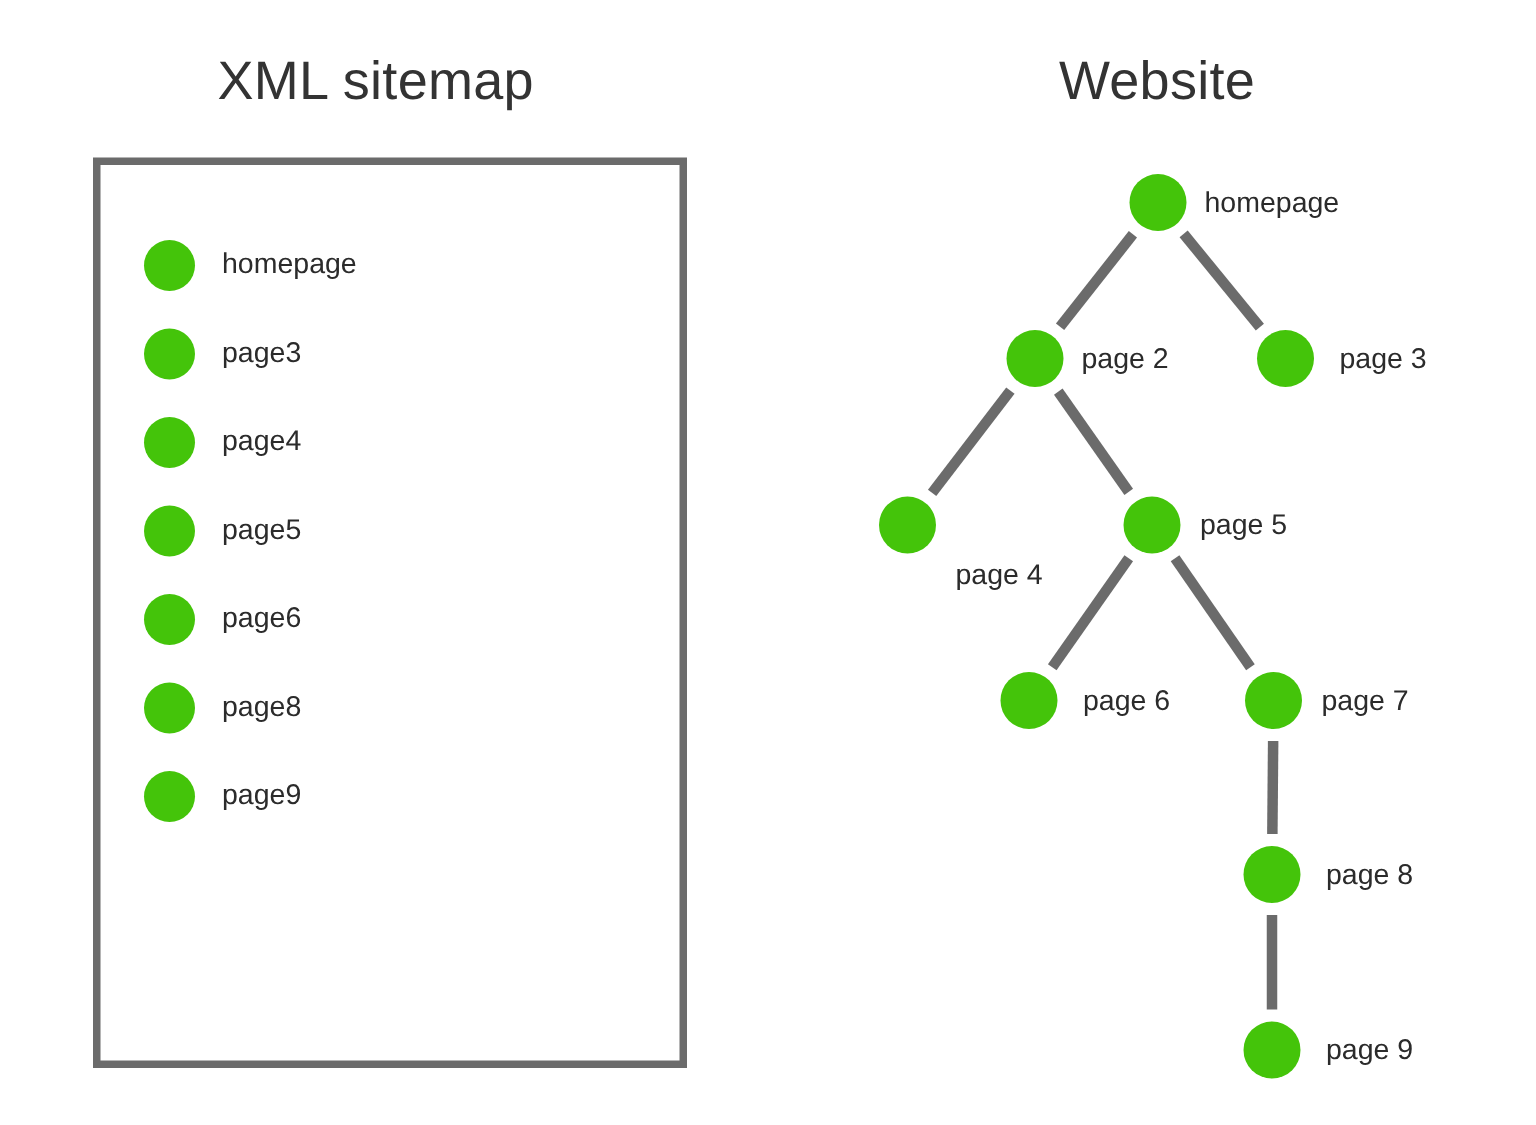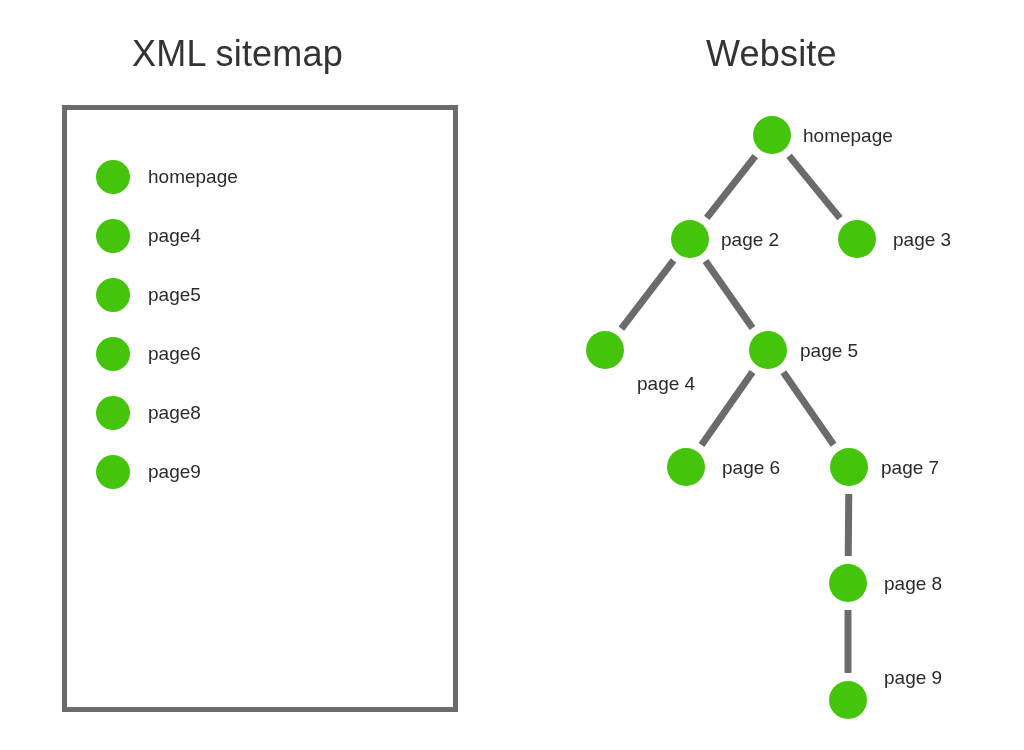--- a/index.html
+++ b/index.html
@@ -17,21 +17,21 @@
   }
 
   .panel-title {
     position: absolute;
     font-size: 36px;
     font-weight: 400;
     color: #333333;
     letter-spacing: 0.2px;
     white-space: nowrap;
   }
-  #sitemap-title { left: 132px; top: 33px; }
+  #sitemap-title { left: 145px; top: 33px; }
   #website-title { left: 706px; top: 33px; }
 
   
   #sitemap-box {
     position: absolute;
     left: 62px;
     top: 105px;
     width: 396px;
     height: 607px;
     border: 5px solid #6b6b6b;
@@ -104,20 +104,24 @@
 <div class="panel-title" id="website-title">Website</div>
 
 <div id="sitemap-box"></div>
 <div id="sitemap-list">
     <div class="list-row">
       <span class="list-dot" style="background: rgb(68, 196, 10);"></span>
       <span class="list-label">homepage</span>
     </div>
     <div class="list-row">
       <span class="list-dot" style="background: rgb(68, 196, 10);"></span>
+      <span class="list-label">page3</span>
+    </div>
+    <div class="list-row">
+      <span class="list-dot" style="background: rgb(68, 196, 10);"></span>
       <span class="list-label">page4</span>
     </div>
     <div class="list-row">
       <span class="list-dot" style="background: rgb(68, 196, 10);"></span>
       <span class="list-label">page5</span>
     </div>
     <div class="list-row">
       <span class="list-dot" style="background: rgb(68, 196, 10);"></span>
       <span class="list-label">page6</span>
     </div>
@@ -152,14 +156,14 @@
     <div class="tree-label" style="left: 637px; top: 340px; margin-top: 33px;">page 4</div>
     <div class="tree-node" style="left: 749px; top: 331px; background: rgb(68, 196, 10);"></div>
     <div class="tree-label" style="left: 800px; top: 340px;">page 5</div>
     <div class="tree-node" style="left: 667px; top: 448px; background: rgb(68, 196, 10);"></div>
     <div class="tree-label" style="left: 722px; top: 457px; text-align: center;">page 6</div>
     <div class="tree-node" style="left: 830px; top: 448px; background: rgb(68, 196, 10);"></div>
     <div class="tree-label" style="left: 881px; top: 457px;">page 7</div>
     <div class="tree-node" style="left: 829px; top: 564px; background: rgb(68, 196, 10);"></div>
     <div class="tree-label" style="left: 884px; top: 573px;">page 8</div>
     <div class="tree-node" style="left: 829px; top: 681px; background: rgb(68, 196, 10);"></div>
-    <div class="tree-label" style="left: 884px; top: 667px;">page 9</div>
+    <div class="tree-label" style="left: 884px; top: 690px;">page 9</div>
   </div>
 
 </body></html>

